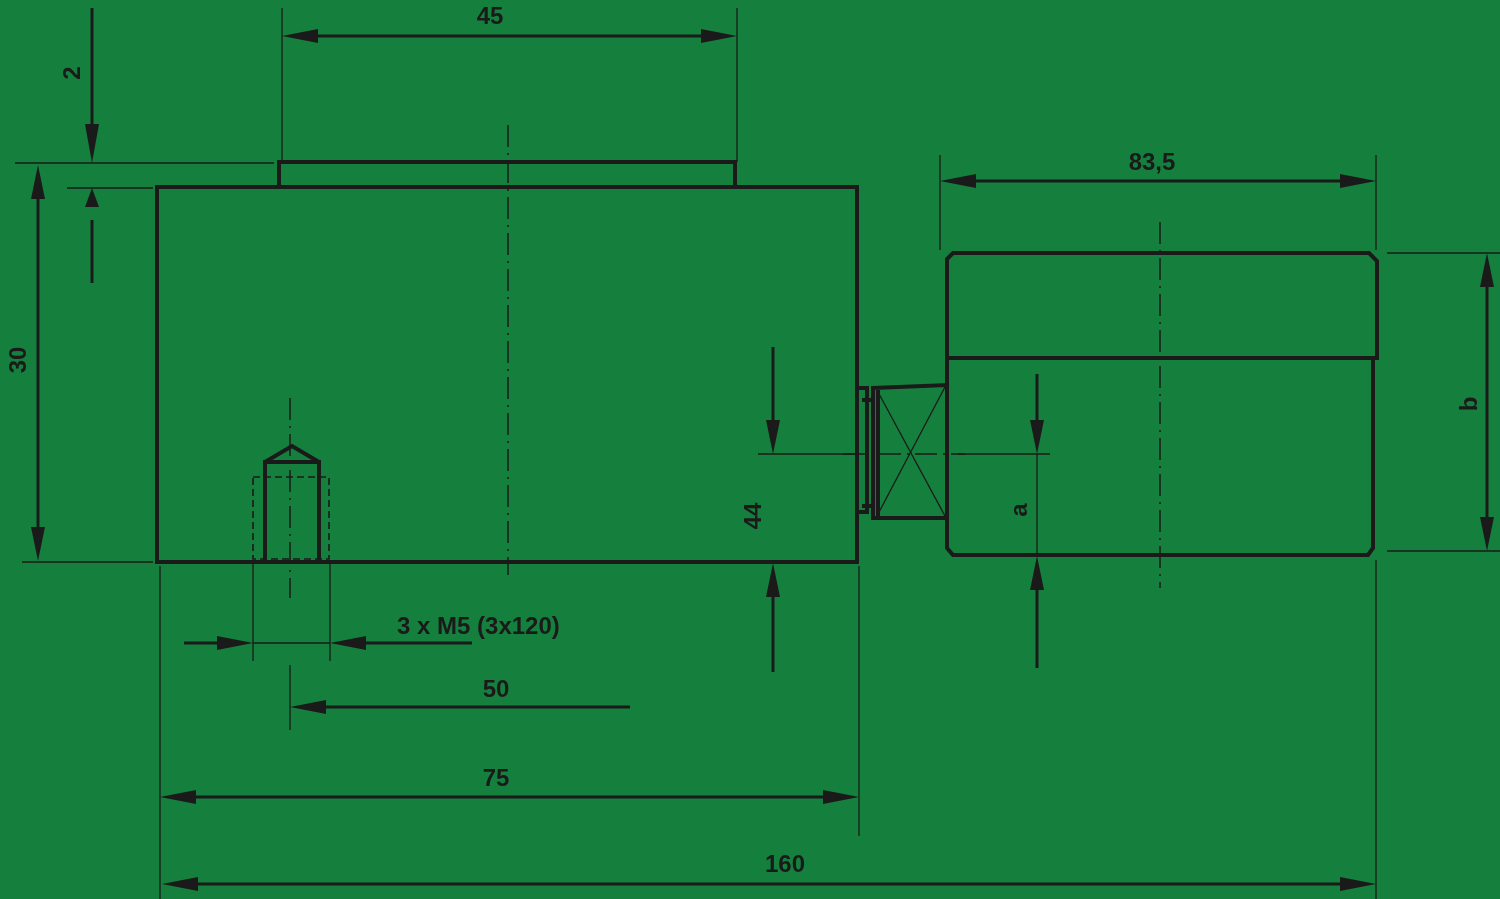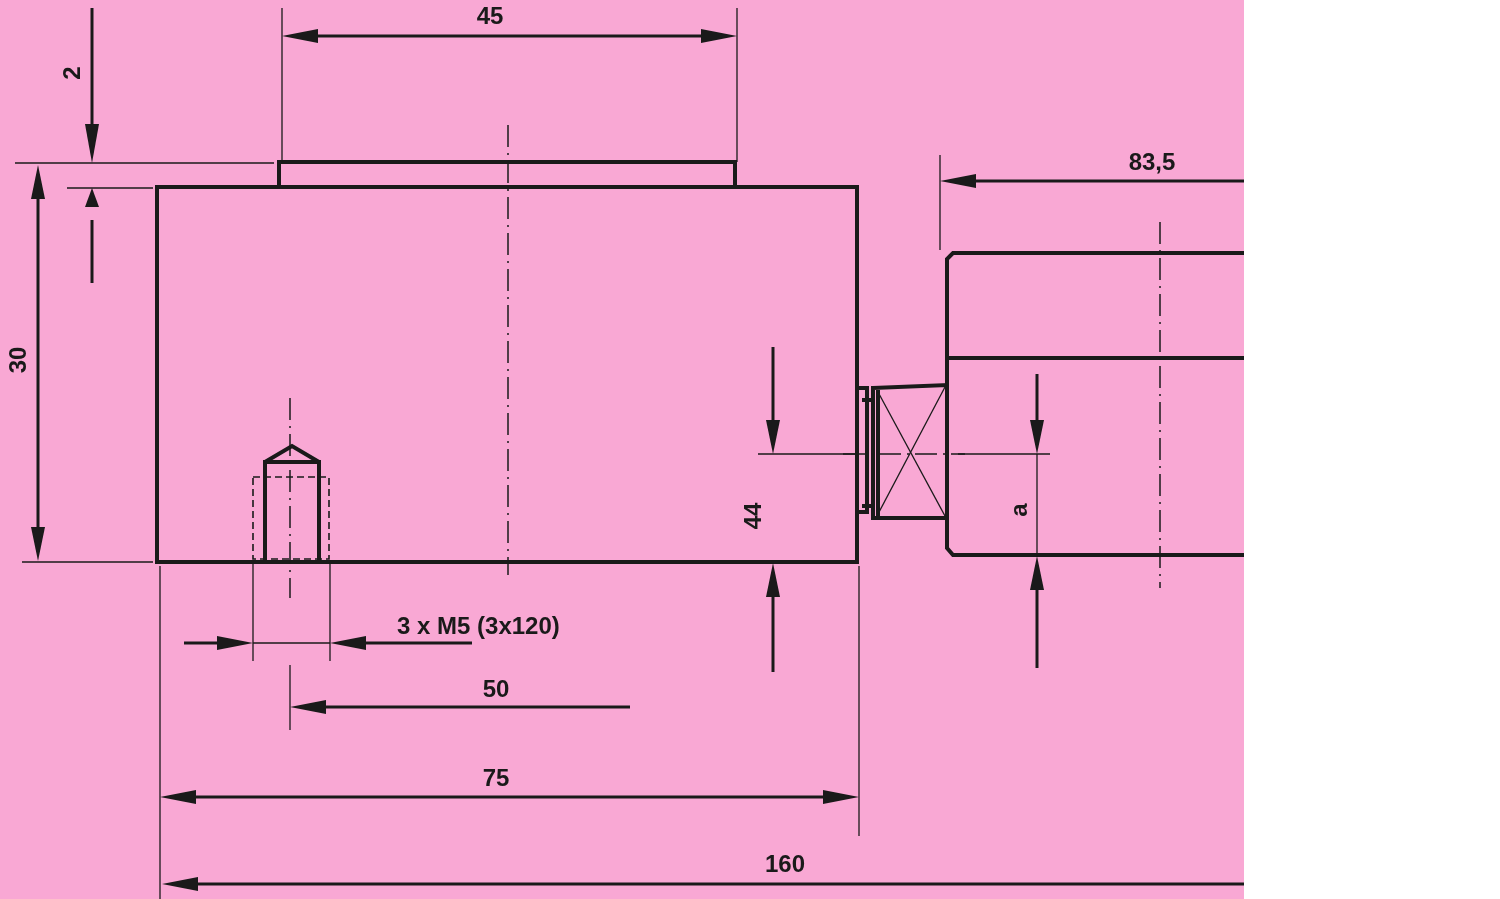--- a/index.html
+++ b/index.html
@@ -1,16 +1,16 @@
 <!DOCTYPE html>
 <html><head>
 <meta charset="utf-8">
 <style>
   html,body{margin:0;padding:0;background:#fff;}
-  #canvas{position:relative;width:1244px;height:899px;overflow:hidden;background:#f9a8d4;}
+  #canvas{position:relative;width:1500px;height:899px;overflow:hidden;background:#15803d;}
   svg{position:absolute;left:0;top:0;}
   .thick{stroke:#1a1a1a;stroke-width:4;fill:none;}
   .thin{stroke:#1a1a1a;stroke-width:1.3;fill:none;}
   .dim{stroke:#1a1a1a;stroke-width:3;fill:none;}
   .center{stroke:#1a1a1a;stroke-width:1.5;fill:none;stroke-dasharray:22 6 2 6;}
   .hidden{stroke:#1a1a1a;stroke-width:1.6;fill:none;stroke-dasharray:7 4;}
   .head{fill:#1a1a1a;stroke:none;}
   .lbl{font-family:"Liberation Sans",sans-serif;font-weight:bold;font-size:24px;fill:#1a1a1a;}
 </style>
 </head>

